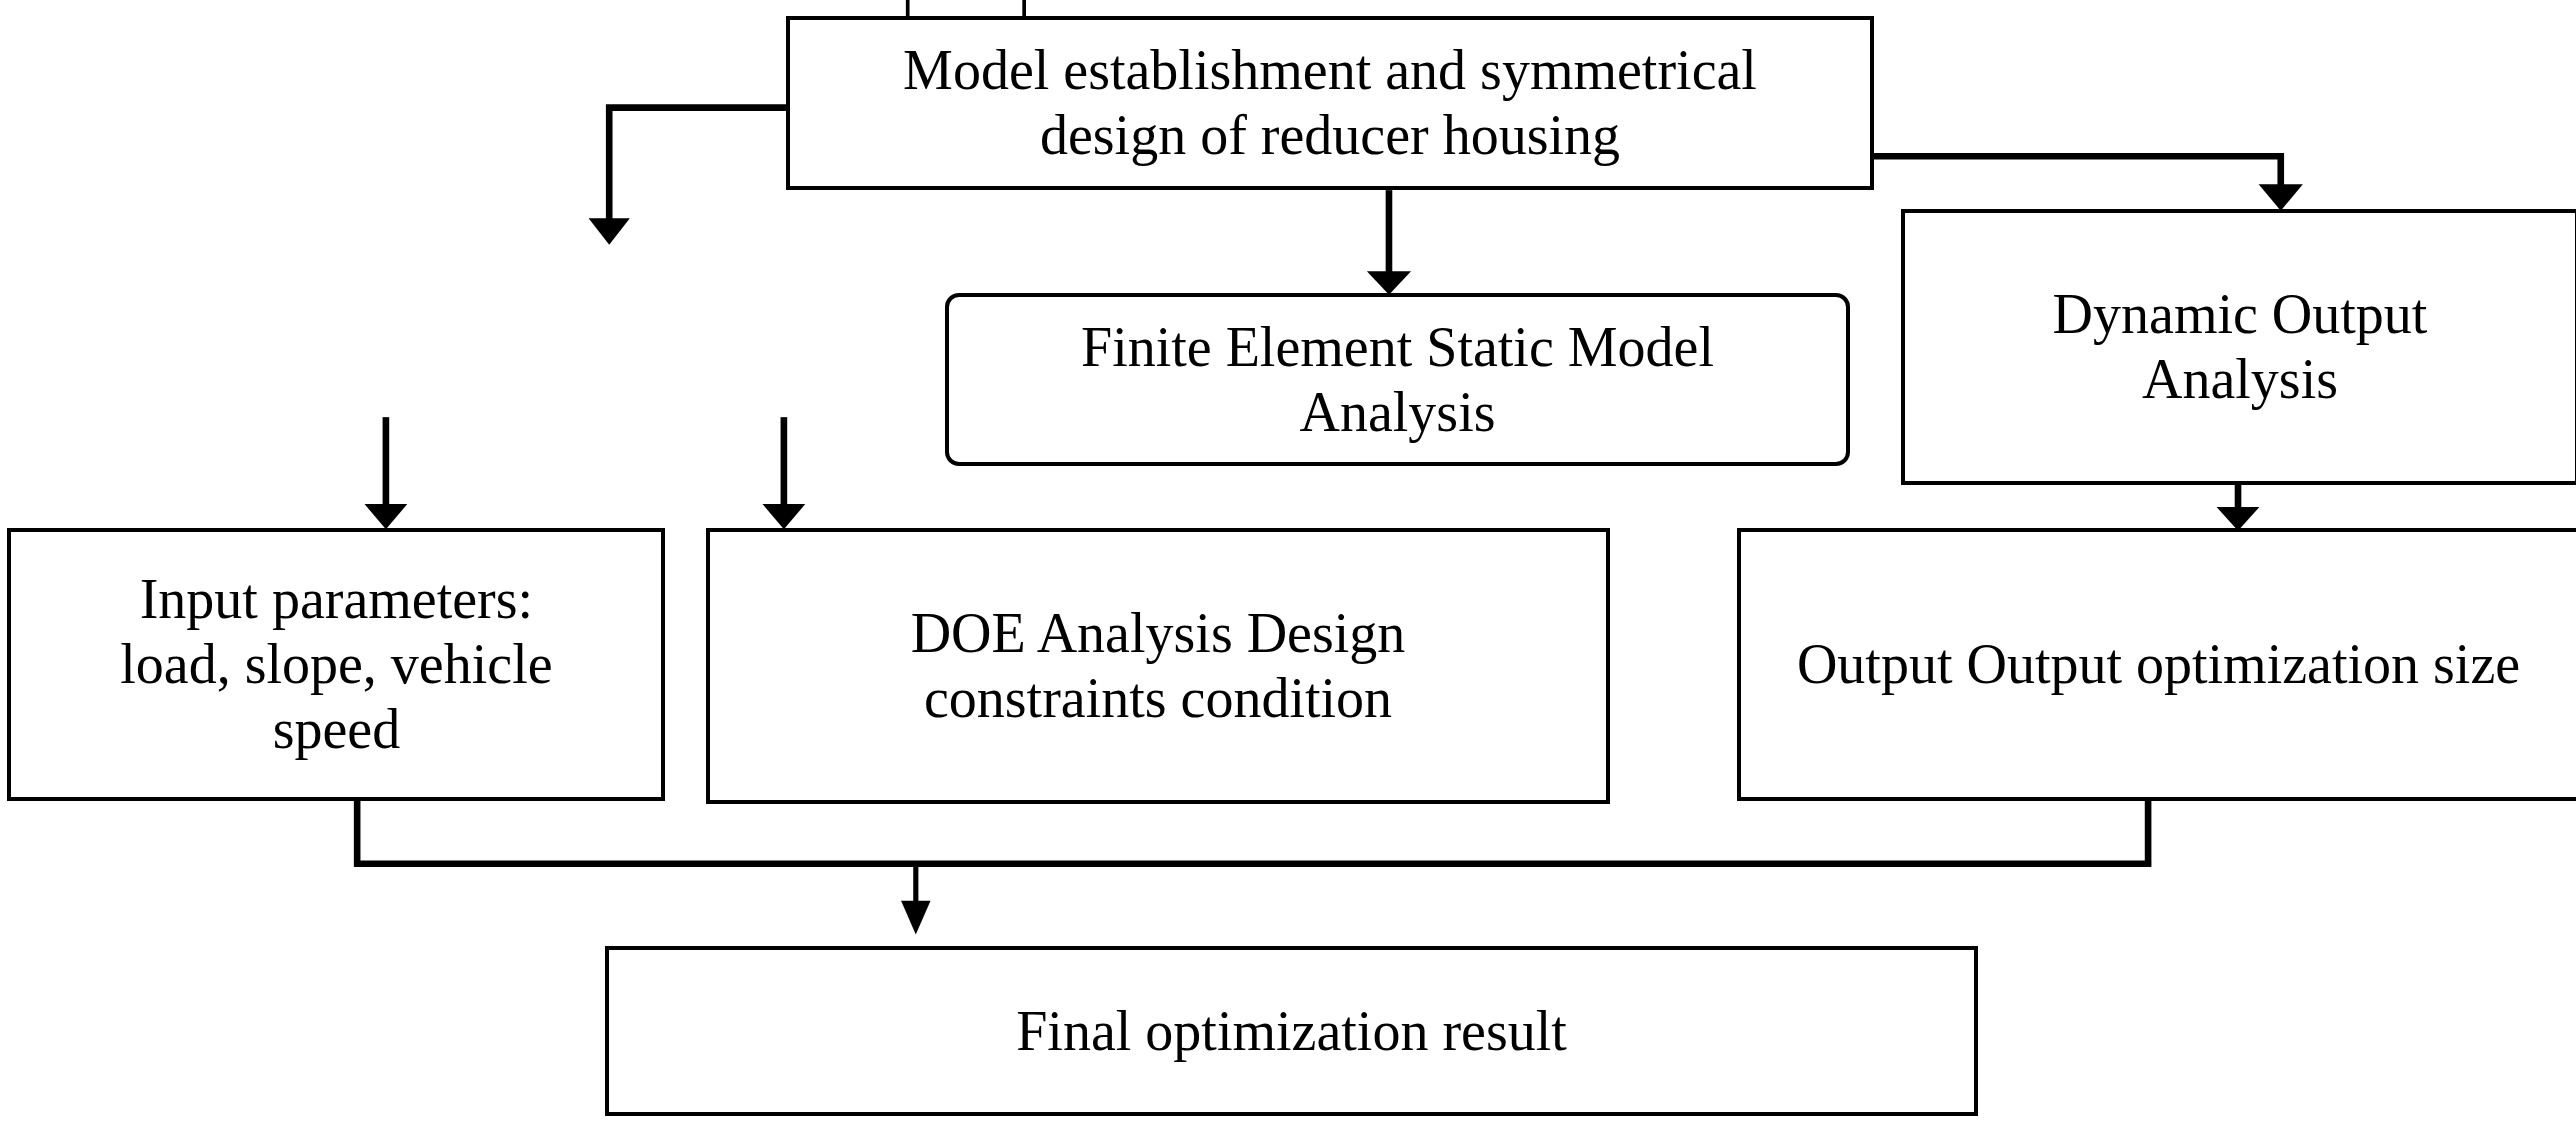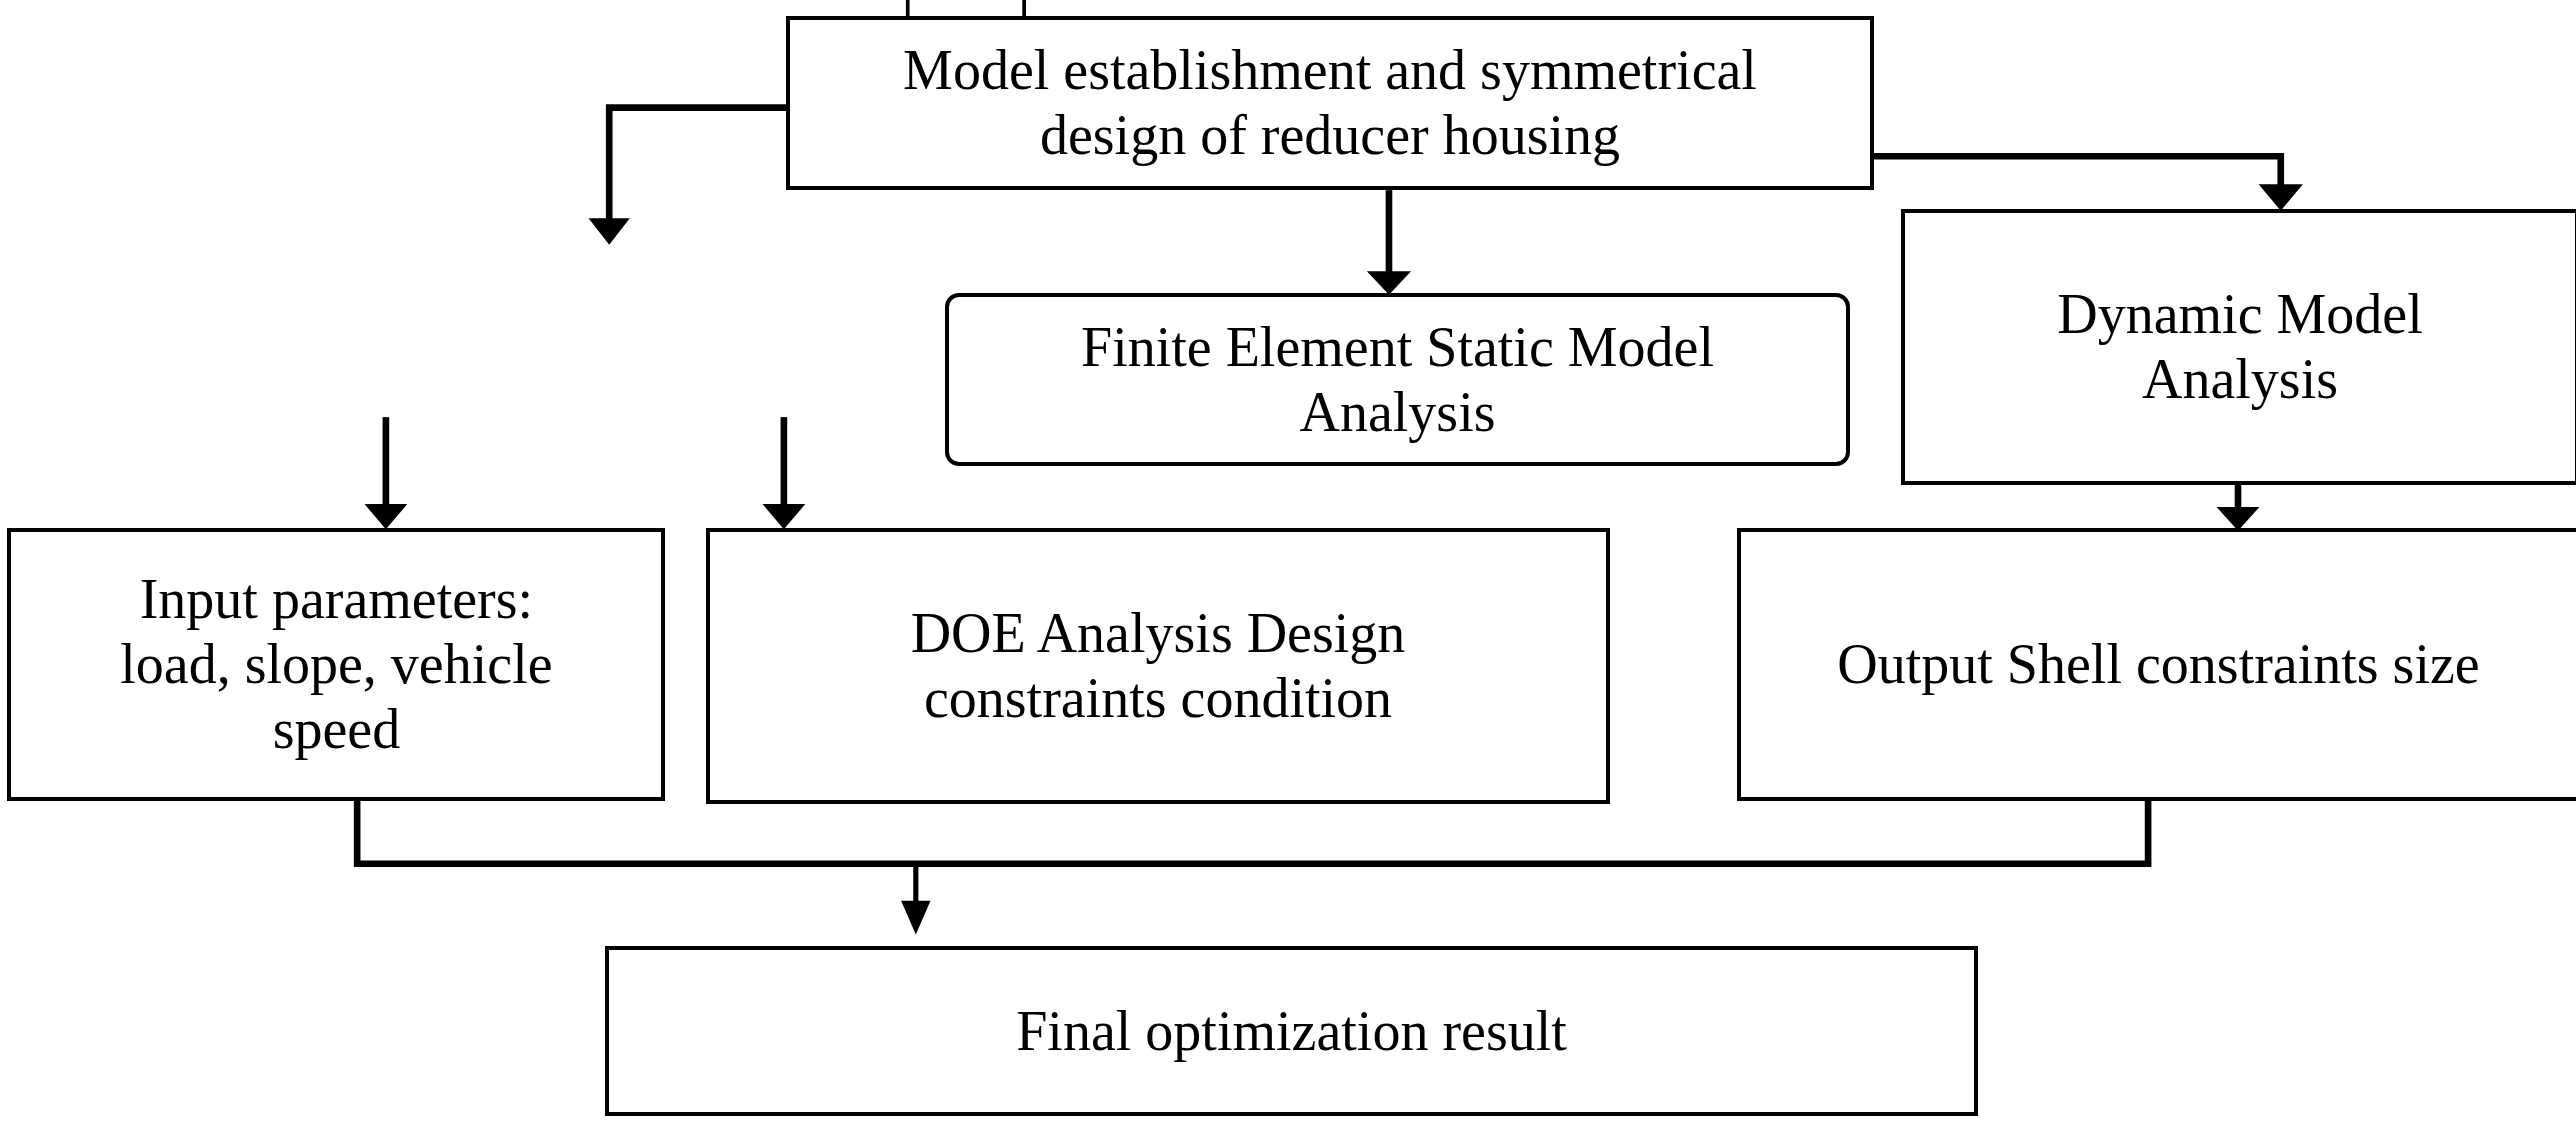--- a/index.html
+++ b/index.html
@@ -124,37 +124,37 @@
 design of reducer housing</span>
   </div>
 
 
   <div class="node rounded" id="node-fem-static">
     <span class="node-label">Finite Element Static Model
 Analysis</span>
   </div>
 
   <div class="node" id="node-dynamic-analysis">
-    <span class="node-label">Dynamic Model
+    <span class="node-label">Dynamic Output
 Analysis</span>
   </div>
 
   <div class="node" id="node-doe-analysis">
     <span class="node-label">DOE Analysis Design
 constraints condition</span>
   </div>
 
   <div class="node" id="node-input-parameters">
     <span class="node-label">Input parameters:
 load, slope, vehicle
 speed</span>
   </div>
 
   <div class="node" id="node-output-shell">
-    <span class="node-label">Output Shell constraints size</span>
+    <span class="node-label">Output Output optimization size</span>
   </div>
 
   <div class="node" id="node-final-result">
     <span class="node-label">Final optimization result</span>
   </div>
 
 </div>
 
 
 </body></html>

